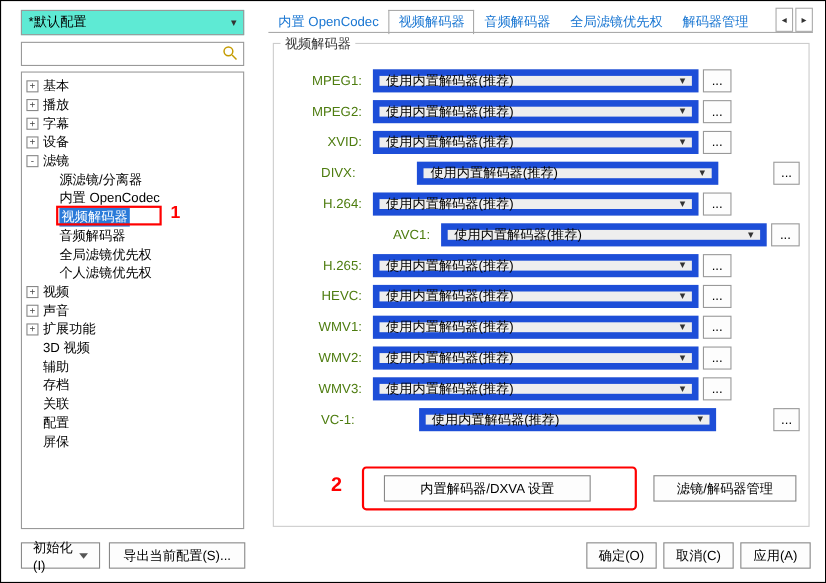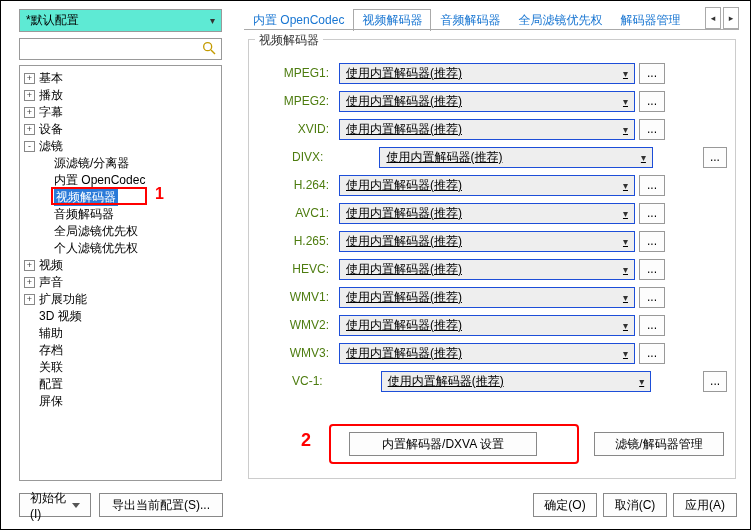--- a/index.html
+++ b/index.html
@@ -89,22 +89,22 @@
   }
 
   .codec-row {
     position: absolute; left: 10px; width: 468px; height: 22px;
     display: flex; align-items: center;
   }
   .codec-label {
     width: 70px; text-align: right; margin-right: 8px; color: #4d7c0f;
   }
   .combo {
-    width: 296px; height: 21px; border: 1px solid #1d4ed8; background: #eee;
-    display: flex; align-items: center; padding: 0 6px; margin-left: 2px; text-decoration: underline;
+    width: 296px; height: 21px; border: 6px solid #1d4ed8; background: #eee;
+    display: flex; align-items: center; padding: 0 6px; margin-left: 2px;
   }
   .combo .arrow { margin-left: auto; font-size: 10px; color: #333; }
   .ellipsis-btn {
     width: 26px; height: 21px; border: 1px solid #999; margin-left: 4px;
     display: flex; align-items: center; justify-content: center;
     background: #fdfdfd;
   }
 
   .big-btn {
     position: absolute; height: 24px; border: 1px solid #888;
@@ -305,21 +305,21 @@
       <div class="codec-row" style="top: 134px;">
         <span class="codec-label">H.264:</span>
         <div class="combo">
           <span>使用内置解码器(推荐)</span>
           <span class="arrow">▾</span>
         </div>
         <div class="ellipsis-btn">
           <span>...</span>
         </div>
       </div>
-      <div class="codec-row" style="top: 162px;">
+      <div class="codec-row" style="top: 162px; justify-content: flex-end;">
         <span class="codec-label">AVC1:</span>
         <div class="combo">
           <span>使用内置解码器(推荐)</span>
           <span class="arrow">▾</span>
         </div>
         <div class="ellipsis-btn">
           <span>...</span>
         </div>
       </div>
       <div class="codec-row" style="top: 190px;">

